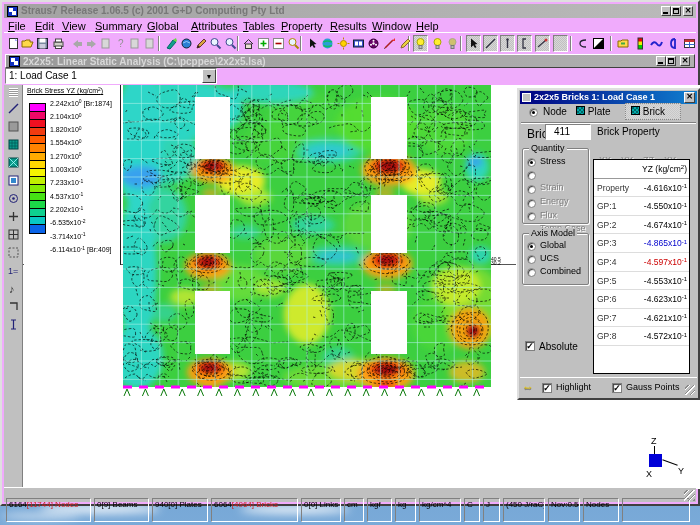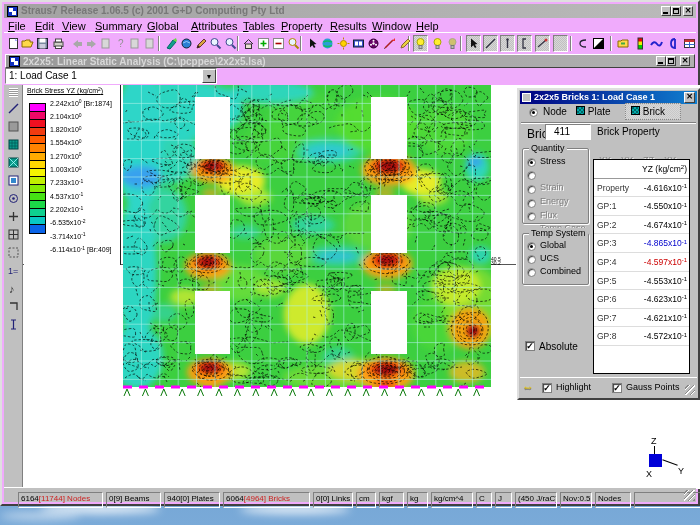--- a/index.html
+++ b/index.html
@@ -29,22 +29,22 @@
   line-height:14px; padding-left:3px; }
 .combo .db { position:absolute; right:0; top:0; width:14px; height:14px; background:#c0c0c0;
   border:1px solid; border-color:#fff #404040 #404040 #fff; font-size:7px; text-align:center;
   line-height:13px; color:#000; }
 .canvas { position:absolute; left:2px; top:83px; width:696px; height:404px; background:#fff; }
 .lefttb { position:absolute; left:2px; top:83px; width:19px; height:404px; background:#c0c0c0;
   border-right:1px solid #808080; }
 .ltbtn { position:absolute; left:2px; width:15px; height:16px; text-align:center; padding-top:1px; }
 .statusbar { position:absolute; left:2px; bottom:2px; right:2px; height:15px; background:#c0c0c0;
   border-top:1px solid #fff; }
-.sseg { position:absolute; top:4px; height:16px; font-size:8px; line-height:11px; padding-left:2px;
-  color:#000; border:1px solid; border-color:#808080 #fff #fff #808080; white-space:nowrap; overflow:hidden;margin-left:12px; }
+.sseg { position:absolute; top:10px; height:24px; font-size:8px; line-height:11px; padding-left:2px;
+  color:#000; border:1px solid; border-color:#808080 #fff #fff #808080; white-space:nowrap; overflow:hidden; }
 .panel { position:absolute; left:515px; top:86px; width:183px; height:312px; background:#c0c0c0;
   border:2px solid; border-color:#dfdfdf #404040 #404040 #dfdfdf; font-size:10px; }
 .ptitle { position:absolute; left:1px; top:1px; right:1px; height:13px;
   background:linear-gradient(90deg,#000080,#1080d0); color:#fff; font-weight:bold;
   font-size:9px; line-height:13px; padding-left:14px; }
 .group { position:absolute; border:1px solid #808080; border-radius:2px;
   box-shadow:1px 1px 0 #fff inset, 1px 1px 0 #fff; }
 .glabel { position:absolute; top:-6px; left:6px; background:#c0c0c0; padding:0 2px; font-size:9px; }
 .radio { position:absolute; width:9px; height:9px; border-radius:50%; background:#fff;
   border:1px solid #808080; box-shadow:inset 1px 1px 1px #404040; }
@@ -1256,21 +1256,21 @@
       <div class="radio" style="left:4px;top:22px"></div>
         <span class="dis" style="position:absolute;left:17px;top:20px;font-size:9px">Strain</span>
       <div class="radio" style="left:4px;top:36px"></div>
         <span class="dis" style="position:absolute;left:17px;top:34px;font-size:9px">Energy</span>
       <div class="radio" style="left:4px;top:50px"></div>
         <span class="dis" style="position:absolute;left:17px;top:48px;font-size:9px">Flux</span>
       <div class="radio" style="left:4px;top:63px"></div>
         <span class="dis" style="position:absolute;left:17px;top:61px;font-size:9px">Temp Case</span>
     </div>
     <div class="group" style="left:3px;top:143px;width:67px;height:52px">
-      <div class="glabel">Temp System</div>
+      <div class="glabel">Axis Model</div>
       <div class="radio sel" style="left:4px;top:8px"></div>
         <span style="position:absolute;left:17px;top:6px;font-size:9px">Global</span>
       <div class="radio" style="left:4px;top:21px"></div>
         <span style="position:absolute;left:17px;top:19px;font-size:9px">UCS</span>
       <div class="radio" style="left:4px;top:34px"></div>
         <span style="position:absolute;left:17px;top:32px;font-size:9px">Combined</span>
     </div>
     <div class="cb" style="left:6px;top:251px">✓</div>
     <span style="position:absolute;left:20px;top:251px">Absolute</span>
     <div style="position:absolute;left:74px;top:69px;width:97px;height:215px;background:#fff;border:1px solid #000;overflow:hidden">

